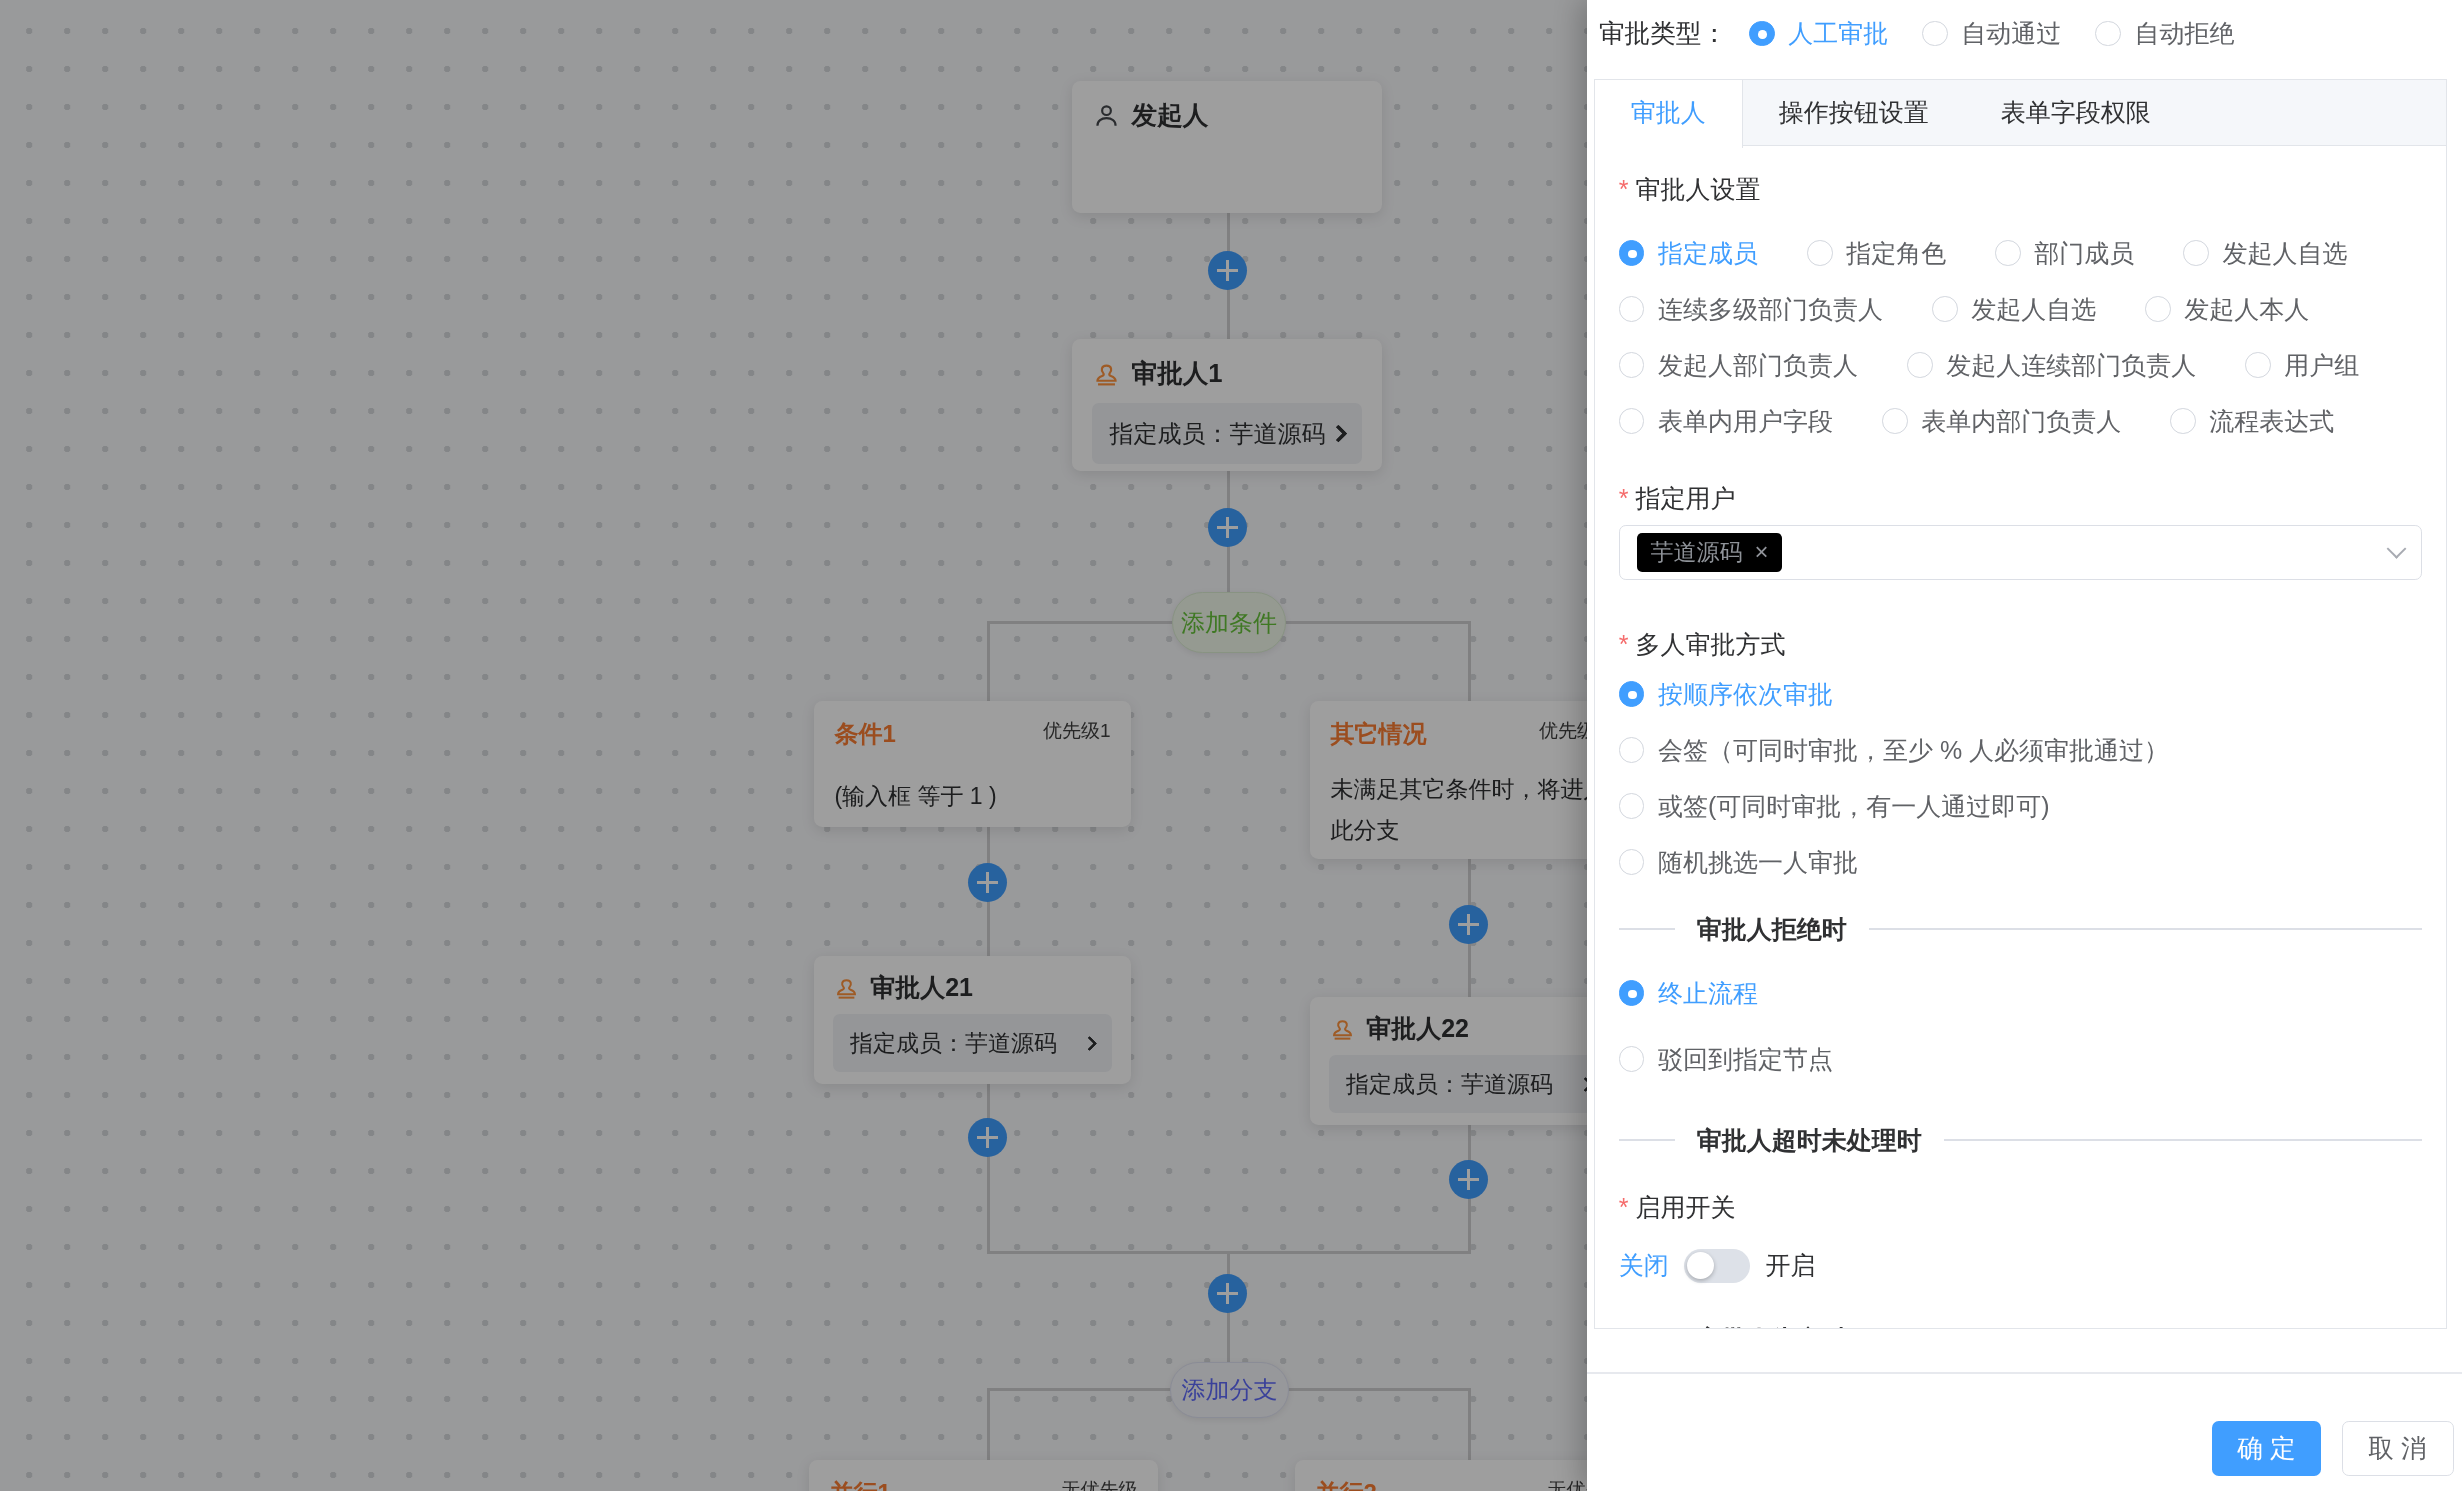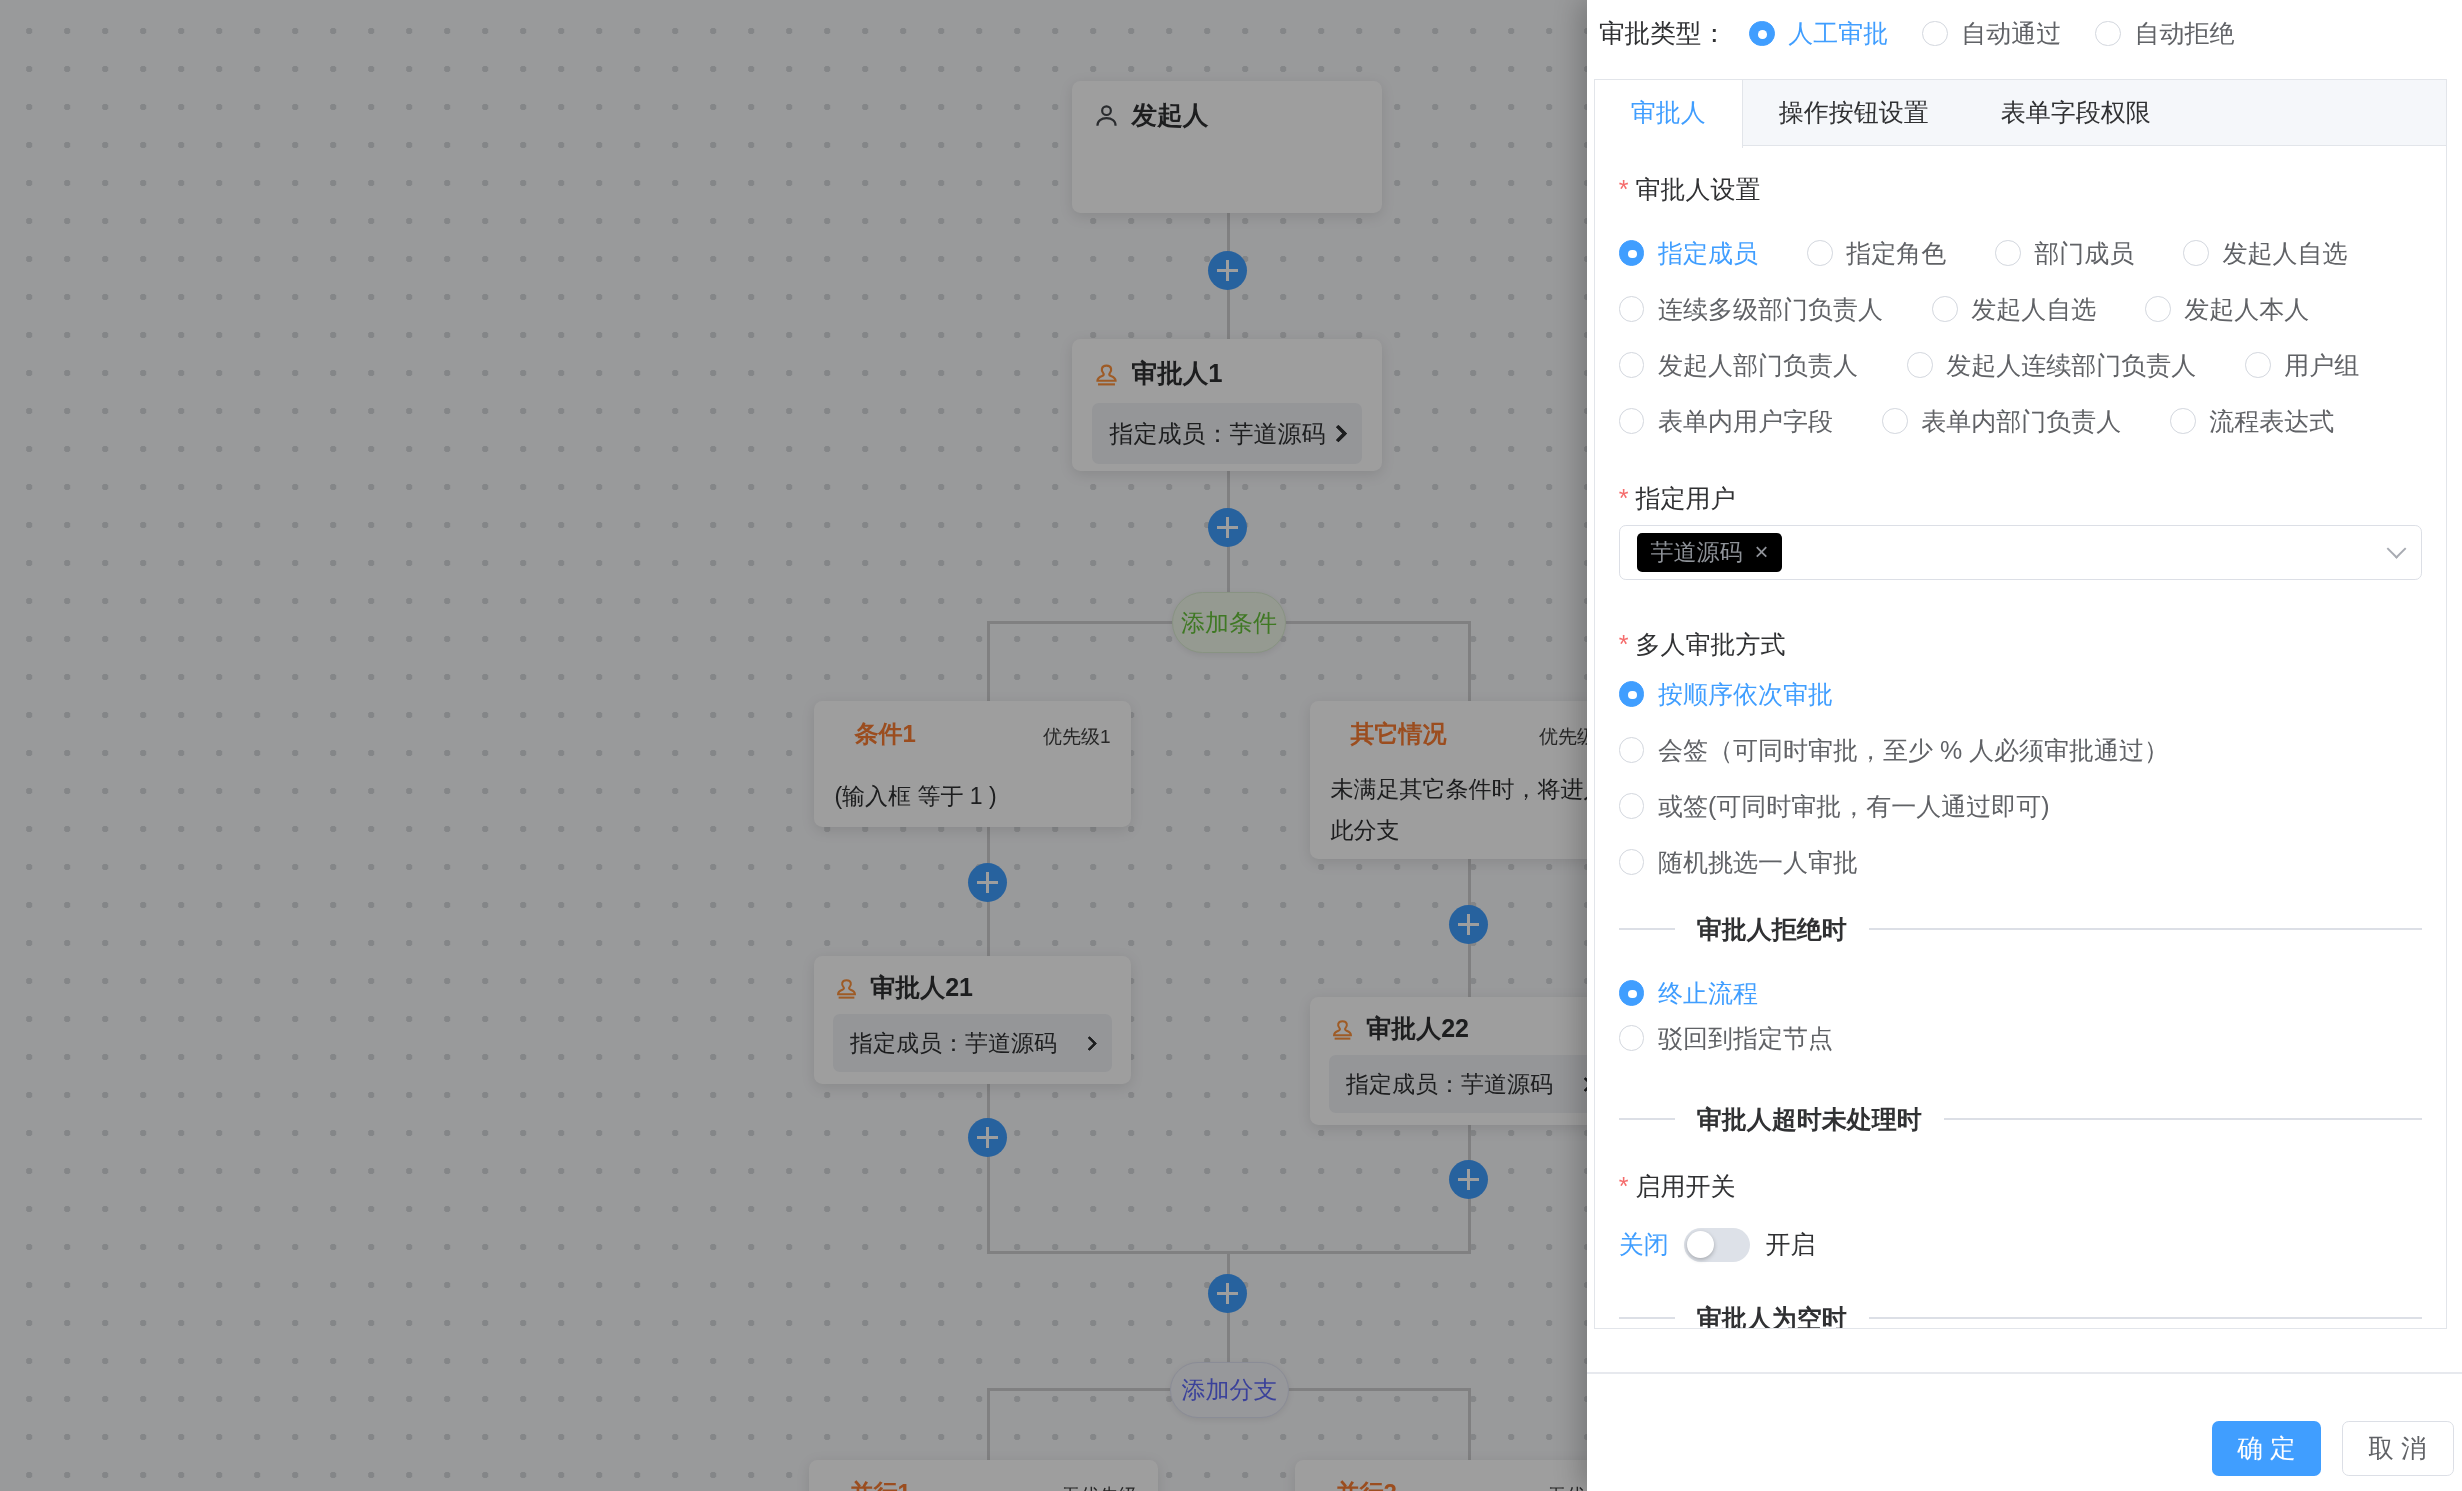--- a/index.html
+++ b/index.html
@@ -13,21 +13,21 @@
   .wire { position:absolute; background:#cfcfd1; z-index:1; }
   .node-card { position:absolute; background:#fff; border-radius:8.5px; z-index:2;
     box-shadow:0 3.4px 13.6px rgba(0,0,0,.10); padding:17px 20.4px; }
   .node-title-row { display:flex; align-items:center; gap:10.2px; }
   .node-title { font-size:25.6px; font-weight:bold; color:#303133; }
   .node-box { margin-top:12px; height:61px; background:#f1f3f6; border-radius:6.8px;
     display:flex; align-items:center; justify-content:space-between; padding:0 17px;
     font-size:24px; color:#303133; }
   .chev { width:12.8px; height:12.8px; border-top:4.3px solid #303133; border-right:4.3px solid #303133;
     transform:rotate(45deg); border-radius:1.7px; flex:0 0 auto; }
-  .cond-head { display:flex; align-items:flex-end; justify-content:space-between;margin-left:20px; }
+  .cond-head { display:flex; align-items:flex-start; justify-content:space-between; }
   .cond-title { font-size:24px; font-weight:bold; color:#fa7d32; }
   .cond-priority { font-size:19px; color:#404040; }
   .cond-body { margin-top:25.6px; font-size:23px; color:#303133; line-height:41px; }
   .pill { position:absolute; z-index:3; display:flex; align-items:center; justify-content:center;
     font-size:24px; border-radius:31px; box-shadow:0 1.7px 6.8px rgba(0,0,0,.08); }
   .pill-green { background:#f0f9eb; border:1.7px solid #dcedd2; color:#67c23a; }
   .pill-purple { background:#f4f5fb; border:1.7px solid #dfe2f2; color:#5e6af8; }
   .plus-btn { position:absolute; width:39px; height:39px; border-radius:50%; background:#409eff; z-index:3; }
   .plus-btn::before, .plus-btn::after { content:""; position:absolute; background:#fff; }
   .plus-btn::before { left:9.4px; top:18px; width:20.4px; height:3.4px; }
@@ -334,21 +334,21 @@
           <label class="radio">
             <span class="rc"></span>
             <span class="rl">随机挑选一人审批</span>
           </label>
         </div>
 
         <div class="divider m-div1">
           <span class="dv-label">审批人拒绝时</span>
         </div>
 
-        <div class="opt-col" style="margin-top:32px;gap:14px;">
+        <div class="opt-col" style="margin-top:32px;gap:35px;">
           <label class="radio sel">
             <span class="rc"></span>
             <span class="rl">终止流程</span>
           </label>
           <label class="radio">
             <span class="rc"></span>
             <span class="rl">驳回到指定节点</span>
           </label>
         </div>
 

